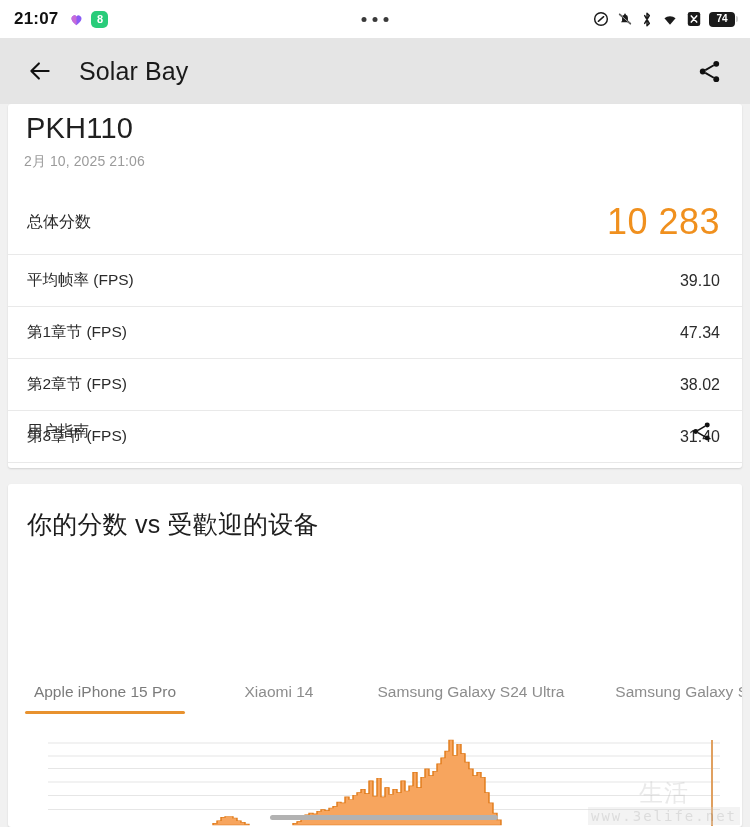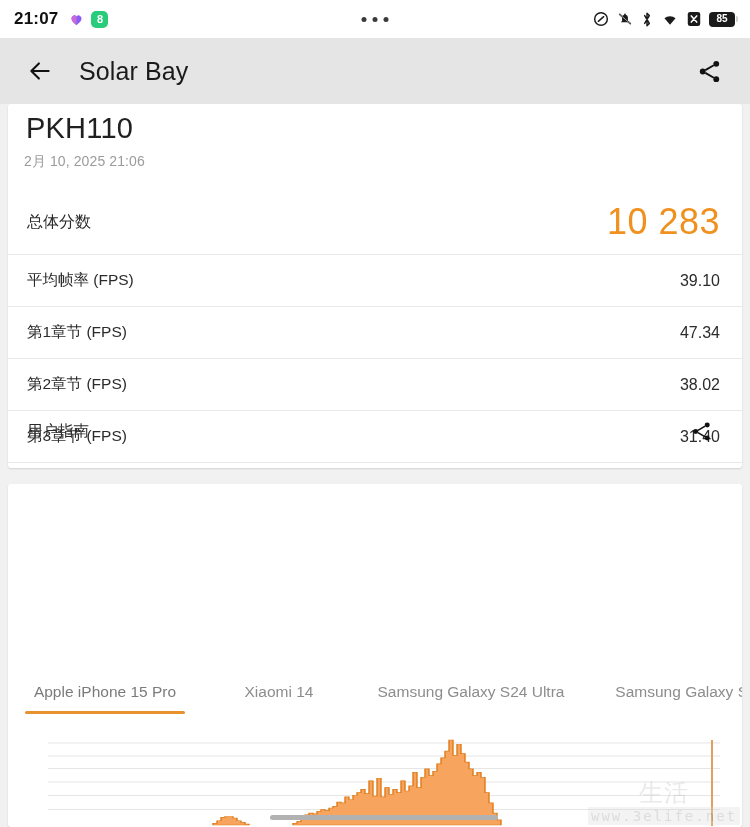--- a/index.html
+++ b/index.html
@@ -218,21 +218,21 @@
       </svg>
       <svg width="18" height="15" viewBox="0 0 22 18">
         <path d="M11 15.4 L4.2 7.6a10 10 0 0 1 13.6 0z" fill="#1b1b1b"></path>
       </svg>
       <svg width="14" height="16" viewBox="0 0 18 20">
         <rect x="1" y="1" width="16" height="18" rx="3" fill="#1b1b1b"></rect>
         <path d="M5.5 6 L12.5 14 M12.5 6 L5.5 14" stroke="#fff" stroke-width="1.9" stroke-linecap="round"></path>
       </svg>
       <div class="batt">
         <div class="batt-body">
-            <span>85</span>
+            <span>74</span>
           </div>
         <div class="batt-cap"></div>
       </div>
     </div>
   </div>
 
   <div class="appbar">
     <div class="back-btn">
       <svg width="26" height="26" viewBox="0 0 24 24">
         <path d="M20 12H4 M11 5 L4 12 L11 19" fill="none" stroke="#111" stroke-width="1.9" stroke-linecap="round" stroke-linejoin="round"></path>
@@ -290,20 +290,21 @@
             <circle cx="18" cy="5.2" r="2.6" fill="#111"></circle>
             <circle cx="18" cy="18.8" r="2.6" fill="#111"></circle>
             <circle cx="6" cy="12" r="2.6" fill="#111"></circle>
             <path d="M8.3 10.8 L15.8 6.4 M8.3 13.2 L15.8 17.6" stroke="#111" stroke-width="1.7"></path>
           </svg>
         </span>
       </div>
     </div>
 
     <div class="card" id="card-compare">
+      <div class="cmp-title">你的分数 vs 受歡迎的设备</div>
 
       <div class="tabs">
         <div class="tab active" id="tab-0">
           <span class="tl">Apple iPhone 15 Pro</span>
         </div>
         <div class="tab" id="tab-1">
           <span class="tl">Xiaomi 14</span>
         </div>
         <div class="tab" id="tab-2">
           <span class="tl">Samsung Galaxy S24 Ultra</span>

